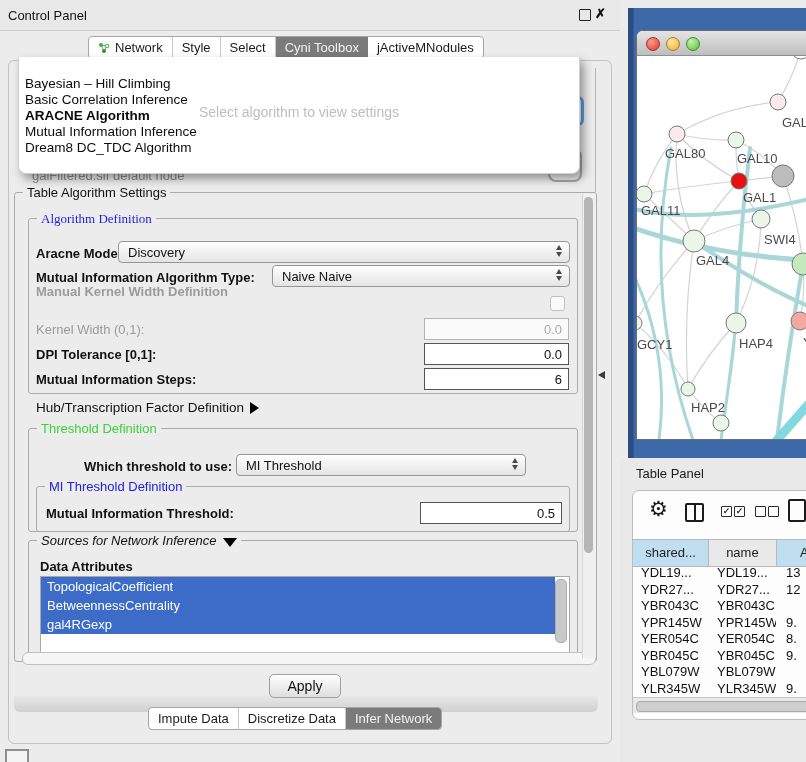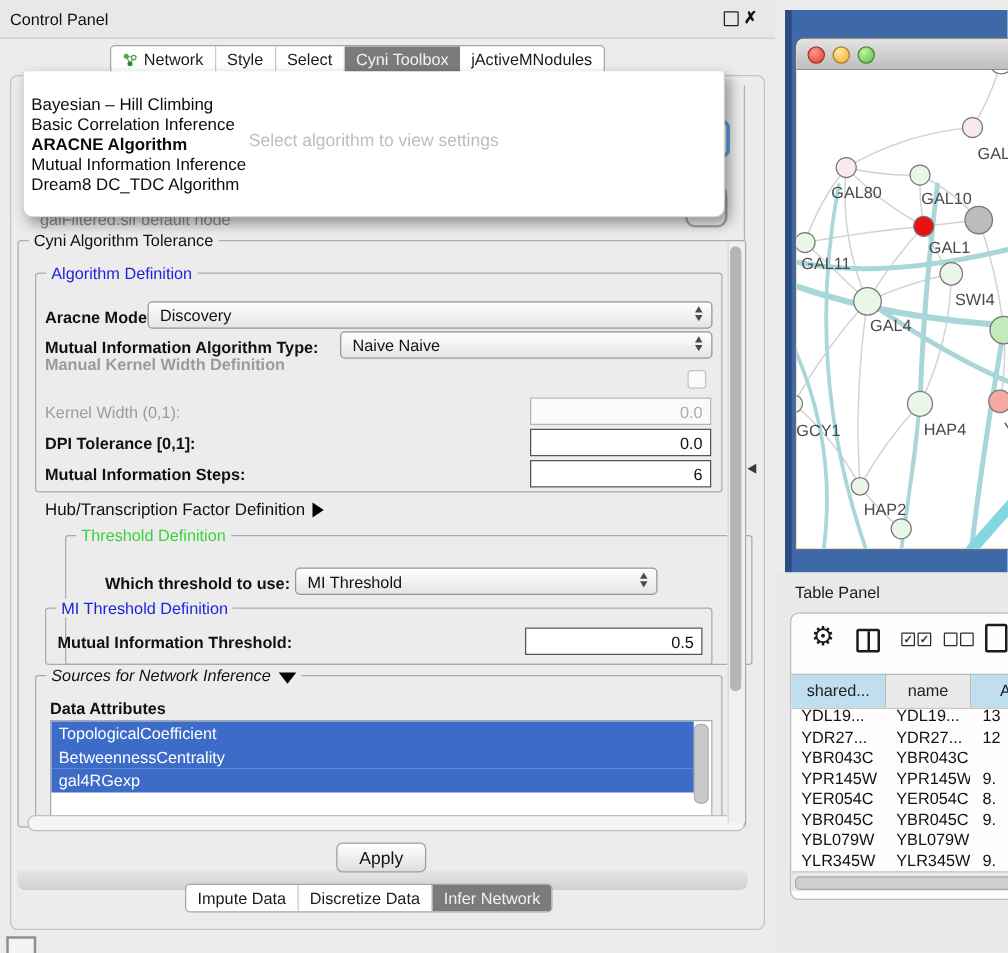--- a/index.html
+++ b/index.html
@@ -114,24 +114,24 @@
     <span class="seg sel">Cyni Toolbox</span>
     <span class="seg">jActiveMNodules</span>
   </div>
 
 <div class="abs" id="frag-vline"></div>
 <div class="abs" id="frag-blue"></div>
 <div class="abs" id="frag-round"></div>
 <div class="abs" id="frag-combotext">galFiltered.sif default node</div>
 
 <div class="grp" style="left:14px;top:192px;width:581px;height:468px;">
-  <span class="grp-title" style="left:8px;">Cyni Algorithm Tolerance</span>
-</div>
-
-<div class="grp" style="left:28px;top:218px;width:548px;height:174px;">
+  <span class="grp-title" style="left:8px;">Table Algorithm Settings</span>
+</div>
+
+<div class="grp" style="left:28px;top:218px;width:548px;height:174px;font-family:Liberation Serif, serif;">
   <span class="grp-title blue" style="left:8px;">Algorithm Definition</span>
 </div>
 <div class="lbl b" style="left:36px;top:246px;">Aracne Mode:</div>
 <div class="combo" style="left:118px;top:241px;width:441px;">
   <span>Discovery</span>
   <span class="stepper">
       <span class="tri-u"></span>
       <span class="tri-d"></span>
     </span>
 </div>
@@ -147,21 +147,21 @@
 <div class="chk" style="left:550px;top:296px;"></div>
 <div class="lbl dis" style="left:36px;top:322px;">Kernel Width (0,1):</div>
 <div class="field dis" style="left:424px;top:318px;width:137px;">0.0</div>
 <div class="lbl b" style="left:36px;top:347px;">DPI Tolerance [0,1]:</div>
 <div class="field" style="left:424px;top:343px;width:137px;">0.0</div>
 <div class="lbl b" style="left:36px;top:372px;">Mutual Information Steps:</div>
 <div class="field" style="left:424px;top:368px;width:137px;">6</div>
 
 <div class="lbl" style="left:36px;top:400px;font-size:13.5px;"><span>Hub/Transcription Factor Definition</span><span class="tri-right"></span></div>
 
-<div class="grp" style="left:28px;top:428px;width:548px;height:102px;margin-left:24px;">
+<div class="grp" style="left:28px;top:428px;width:548px;height:102px;">
   <span class="grp-title green" style="left:8px;">Threshold Definition</span>
 </div>
 <div class="lbl b" style="left:84px;top:459px;">Which threshold to use:</div>
 <div class="combo" style="left:236px;top:454px;width:279px;">
   <span>MI Threshold</span>
   <span class="stepper">
       <span class="tri-u"></span>
       <span class="tri-d"></span>
     </span>
 </div>

